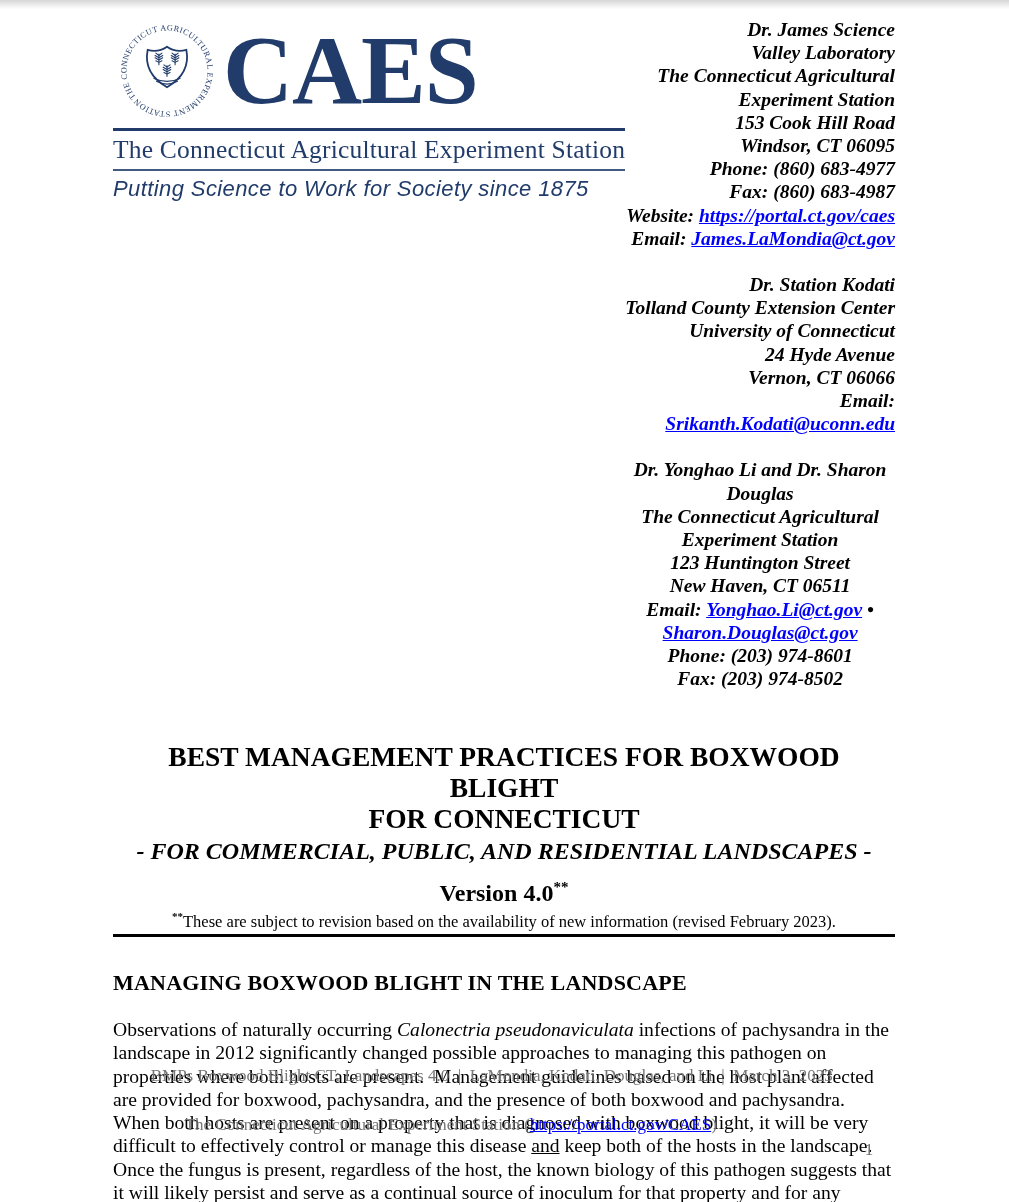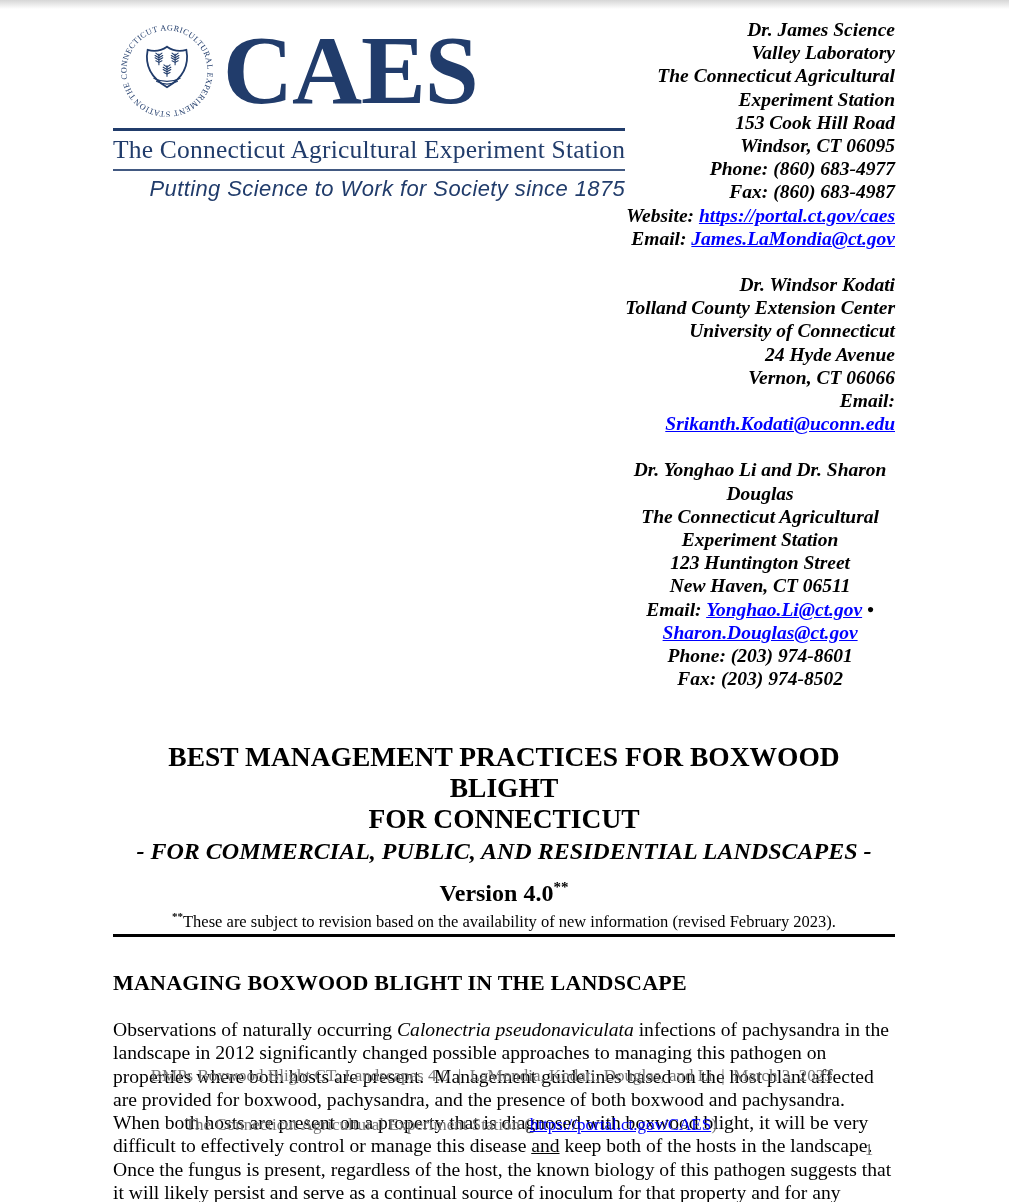--- a/index.html
+++ b/index.html
@@ -24,21 +24,21 @@
   .acronym{
     font-family:"Liberation Serif",serif;font-weight:bold;
     font-size:97px;line-height:0.92;letter-spacing:-1px;
     color:var(--navy);margin-left:2px;
   }
   .logo-rule1{height:3px;background:var(--navy);margin-top:2px;}
   .logo-name{font-size:25.5px;color:var(--navy);margin-top:4px;letter-spacing:0.2px;white-space:nowrap;}
   .logo-rule2{height:2px;background:var(--navy);opacity:.85;margin-top:4px;}
   .logo-tagline{
     font-family:"Liberation Sans",sans-serif;font-style:italic;
-    font-size:22px;color:var(--navy);margin-top:5px;letter-spacing:0.4px;white-space:nowrap;text-align:right;
+    font-size:22px;color:var(--navy);margin-top:5px;letter-spacing:0.4px;white-space:nowrap;
   }
 
   .contacts{
     flex:1 1 auto;text-align:right;
     font-weight:bold;font-style:italic;
     font-size:19.5px;line-height:23.2px;margin-top:4px;
   }
   .contact-block{margin-bottom:23px;}
   .contact-block:last-child{margin-bottom:11px;text-align:center;}
   .link{color:#0000FF;text-decoration:underline;cursor:pointer;}
@@ -117,21 +117,21 @@
           <div class="contact-line"><span>Valley Laboratory</span></div>
           <div class="contact-line"><span>The Connecticut Agricultural Experiment Station</span></div>
           <div class="contact-line"><span>153 Cook Hill Road</span></div>
           <div class="contact-line"><span>Windsor, CT 06095</span></div>
           <div class="contact-line"><span>Phone: (860) 683-4977</span></div>
           <div class="contact-line"><span>Fax: (860) 683-4987</span></div>
           <div class="contact-line"><span>Website: </span><span class="link">https://portal.ct.gov/caes</span></div>
           <div class="contact-line"><span>Email: </span><span class="link">James.LaMondia@ct.gov</span></div>
         </div>
         <div class="contact-block">
-          <div class="contact-line"><span>Dr. Windsor Kodati</span></div>
+          <div class="contact-line"><span>Dr. Station Kodati</span></div>
           <div class="contact-line"><span>Tolland County Extension Center</span></div>
           <div class="contact-line"><span>University of Connecticut</span></div>
           <div class="contact-line"><span>24 Hyde Avenue</span></div>
           <div class="contact-line"><span>Vernon, CT 06066</span></div>
           <div class="contact-line"><span>Email: </span><span class="link">Srikanth.Kodati@uconn.edu</span></div>
         </div>
         <div class="contact-block">
           <div class="contact-line"><span>Dr. Yonghao Li and Dr. Sharon Douglas</span></div>
           <div class="contact-line"><span>The Connecticut Agricultural Experiment Station</span></div>
           <div class="contact-line"><span>123 Huntington Street</span></div>

